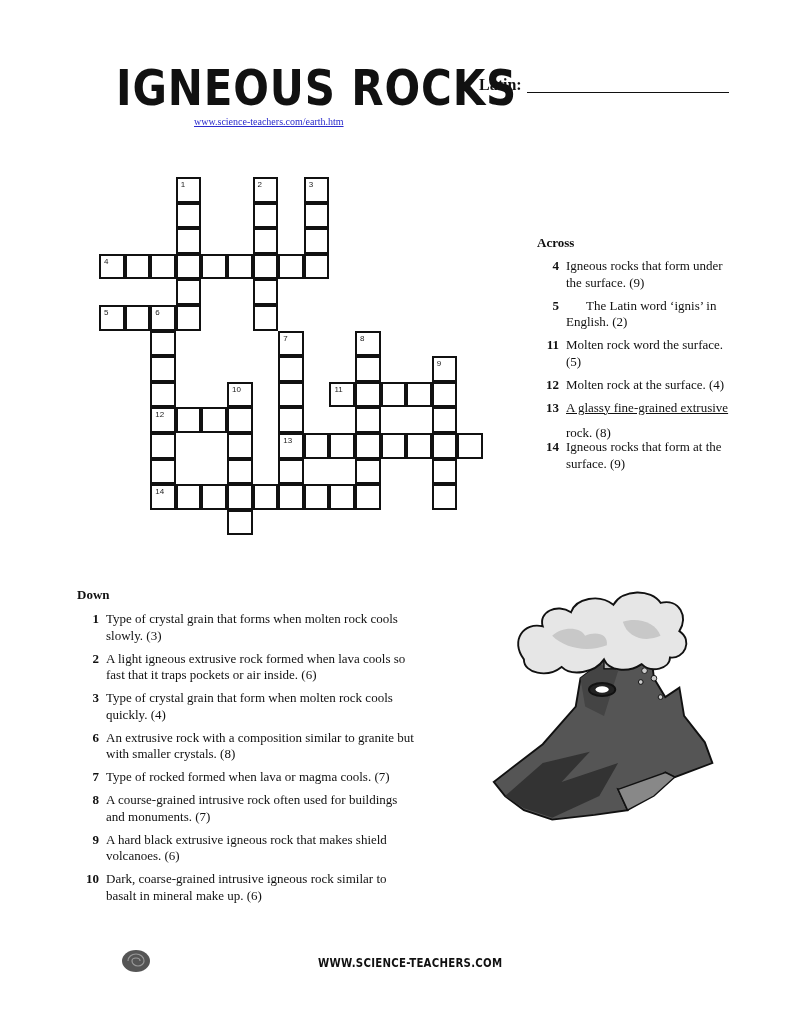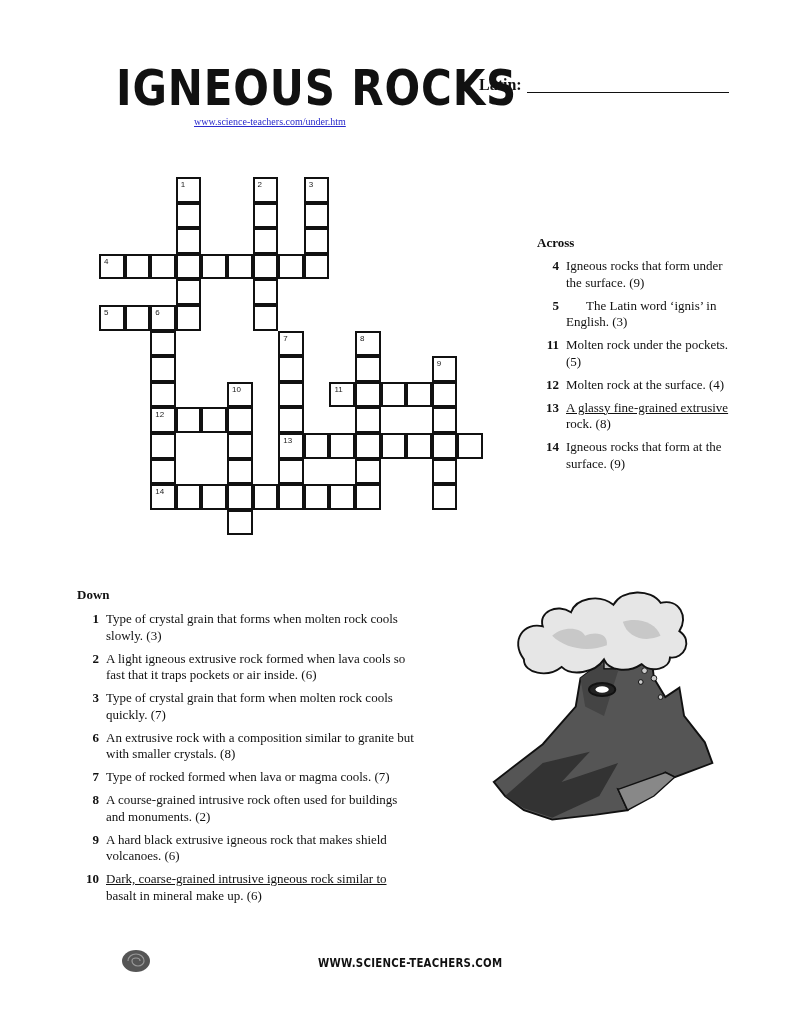--- a/index.html
+++ b/index.html
@@ -26,21 +26,21 @@
   .volcano { position: absolute; left: 484px; top: 584px; width: 240px; height: 245px; }
   .footer-url { position: absolute; left: 318px; top: 956px; font-family: "DejaVu Sans", sans-serif;
                 font-weight: bold; font-size: 12px; letter-spacing: 0.3px; transform: scaleX(0.85);
                 transform-origin: left center; color: #111; white-space: nowrap; }
   .shell { position: absolute; left: 118px; top: 945px; width: 36px; height: 30px; }
 </style>
 </head>
 <body>
 
 <div class="title">IGNEOUS ROCKS</div>
-<a class="url">www.science-teachers.com/under.htm</a>
+<a class="url">www.science-teachers.com/earth.htm</a>
 <div class="name-label">Latin:</div>
 <div class="name-line"></div>
 
 <div class="grid" id="grid">
     <div class="cell" style="left: 175.8px; top: 177px;">
       <span class="num">1</span>
     </div>
     <div class="cell" style="left: 175.8px; top: 202.6px;"></div>
     <div class="cell" style="left: 175.8px; top: 228.2px;"></div>
     <div class="cell" style="left: 175.8px; top: 253.8px;"></div>
@@ -144,35 +144,35 @@
 <div id="across">
   <div class="clues-title" style="left:537px; top:235px;">Across</div>
 <div class="clue" style="left: 537px; top: 258px;">
       <span class="n">4</span>
       <span class="t" style="top: 0px; white-space: nowrap;">Igneous rocks that form under</span>
       <span class="t" style="top: 16.5px; white-space: nowrap;">the surface. (9)</span>
     </div>
     <div class="clue" style="left: 537px; top: 297.5px;">
       <span class="n">5</span>
       <span class="t" style="top: 0px; white-space: nowrap; margin-left: 20px;">The Latin word ‘ignis’ in</span>
-      <span class="t" style="top: 16.5px; white-space: nowrap;">English. (3)</span>
+      <span class="t" style="top: 16.5px; white-space: nowrap;">English. (2)</span>
     </div>
     <div class="clue" style="left: 537px; top: 337px;">
       <span class="n">11</span>
-      <span class="t" style="top: 0px; white-space: nowrap;">Molten rock under the pockets.</span>
+      <span class="t" style="top: 0px; white-space: nowrap;">Molten rock word the surface.</span>
       <span class="t" style="top: 16.5px; white-space: nowrap;">(5)</span>
     </div>
     <div class="clue" style="left: 537px; top: 376.5px;">
       <span class="n">12</span>
       <span class="t" style="top: 0px; white-space: nowrap;">Molten rock at the surface. (4)</span>
     </div>
     <div class="clue" style="left: 537px; top: 399.5px;">
       <span class="n">13</span>
       <span class="t" style="top: 0px; white-space: nowrap; text-decoration: underline;">A glassy fine-grained extrusive</span>
-      <span class="t" style="top: 16px; white-space: nowrap;">rock. (8)</span>
+      <span class="t" style="top: 25px; white-space: nowrap;">rock. (8)</span>
     </div>
     <div class="clue" style="left: 537px; top: 439px;">
       <span class="n">14</span>
       <span class="t" style="top: 0px; white-space: nowrap;">Igneous rocks that form at the</span>
       <span class="t" style="top: 16.5px; white-space: nowrap;">surface. (9)</span>
     </div>
   </div>
 
 <div id="down">
   <div class="clues-title" style="left:77px; top:587px;">Down</div>
@@ -182,44 +182,44 @@
       <span class="t" style="top: 16.5px; white-space: nowrap;">slowly. (3)</span>
     </div>
     <div class="clue" style="left: 77px; top: 650.5px;">
       <span class="n">2</span>
       <span class="t" style="top: 0px; white-space: nowrap;">A light igneous extrusive rock formed when lava cools so</span>
       <span class="t" style="top: 16.5px; white-space: nowrap;">fast that it traps pockets or air inside. (6)</span>
     </div>
     <div class="clue" style="left: 77px; top: 690px;">
       <span class="n">3</span>
       <span class="t" style="top: 0px; white-space: nowrap;">Type of crystal grain that form when molten rock cools</span>
-      <span class="t" style="top: 16.5px; white-space: nowrap;">quickly. (7)</span>
+      <span class="t" style="top: 16.5px; white-space: nowrap;">quickly. (4)</span>
     </div>
     <div class="clue" style="left: 77px; top: 729.5px;">
       <span class="n">6</span>
       <span class="t" style="top: 0px; white-space: nowrap;">An extrusive rock with a composition similar to granite but</span>
       <span class="t" style="top: 16.5px; white-space: nowrap;">with smaller crystals. (8)</span>
     </div>
     <div class="clue" style="left: 77px; top: 769px;">
       <span class="n">7</span>
       <span class="t" style="top: 0px; white-space: nowrap;">Type of rocked formed when lava or magma cools. (7)</span>
     </div>
     <div class="clue" style="left: 77px; top: 792px;">
       <span class="n">8</span>
       <span class="t" style="top: 0px; white-space: nowrap;">A course-grained intrusive rock often used for buildings</span>
-      <span class="t" style="top: 16.5px; white-space: nowrap;">and monuments. (2)</span>
+      <span class="t" style="top: 16.5px; white-space: nowrap;">and monuments. (7)</span>
     </div>
     <div class="clue" style="left: 77px; top: 831.5px;">
       <span class="n">9</span>
       <span class="t" style="top: 0px; white-space: nowrap;">A hard black extrusive igneous rock that makes shield</span>
       <span class="t" style="top: 16.5px; white-space: nowrap;">volcanoes. (6)</span>
     </div>
     <div class="clue" style="left: 77px; top: 871px;">
       <span class="n">10</span>
-      <span class="t" style="top: 0px; white-space: nowrap; text-decoration: underline;">Dark, coarse-grained intrusive igneous rock similar to</span>
+      <span class="t" style="top: 0px; white-space: nowrap;">Dark, coarse-grained intrusive igneous rock similar to</span>
       <span class="t" style="top: 16.5px; white-space: nowrap;">basalt in mineral make up. (6)</span>
     </div>
   </div>
 
 <svg class="volcano" viewBox="0 0 250 260">
 
   <path d="M8,210 L60,170 L95,130 L100,100 L120,85 L135,60 L175,75 L178,100 L190,120 L205,110 L210,140 L232,168 L240,190 L200,205 L190,200 L160,225 L140,218 L150,240 L115,245 L70,250 L40,240 L20,225 Z" fill="#555" stroke="#111" stroke-width="2"></path>
   <path d="M20,225 L60,190 L110,178 L80,210 L140,190 L120,225 L70,248 L40,238 Z" fill="#333"></path>
   <path d="M140,218 L190,200 L200,205 L178,225 L150,240 Z" fill="#888" stroke="#111" stroke-width="1.5"></path>
   <path d="M100,100 L120,85 L140,92 L125,140 L105,130 Z" fill="#444"></path>

